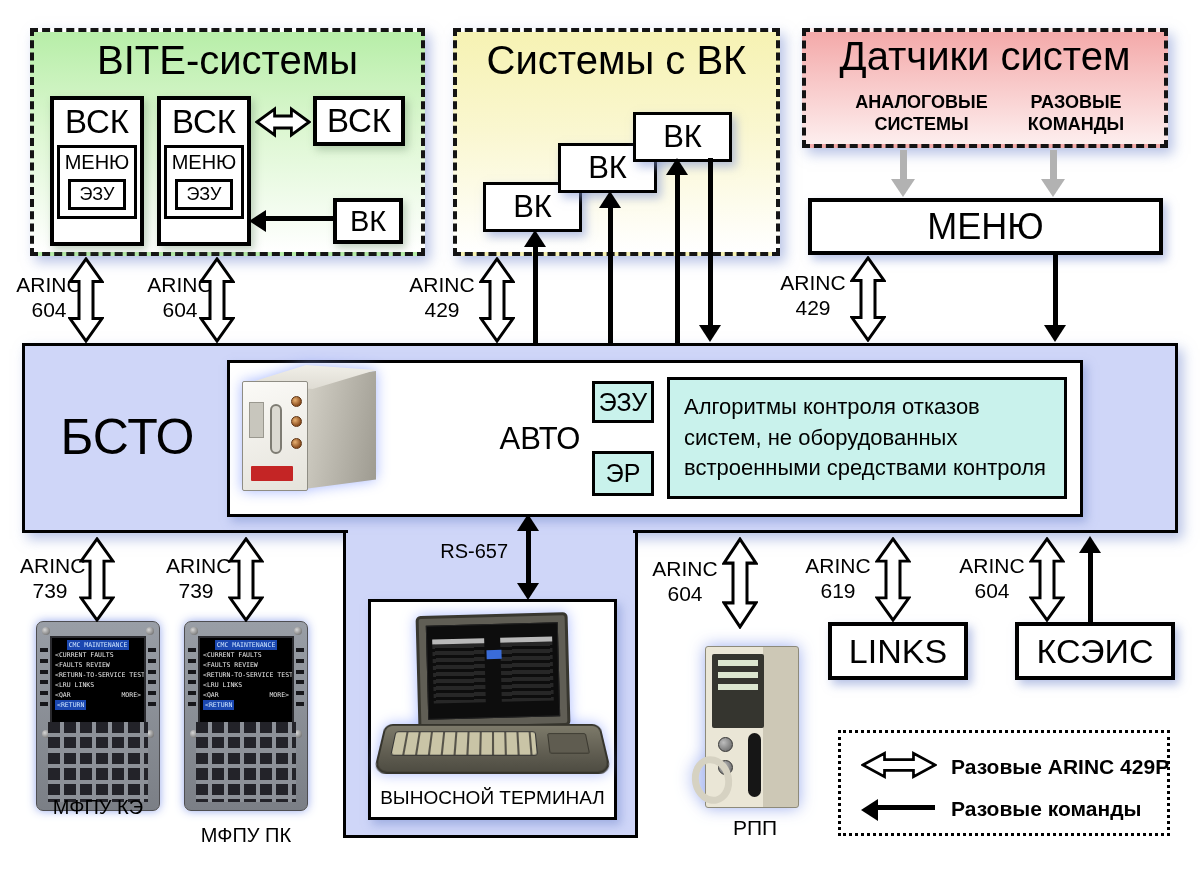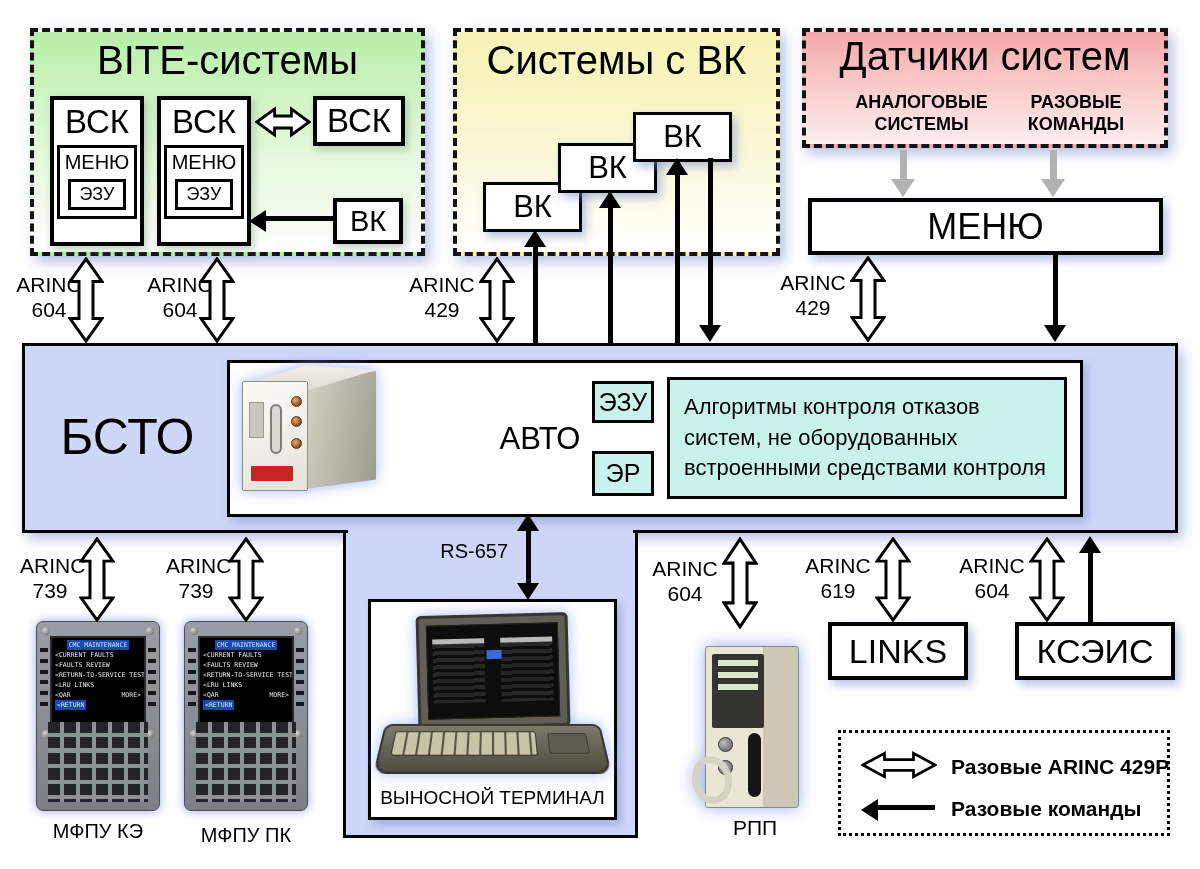--- a/index.html
+++ b/index.html
@@ -283,21 +283,21 @@
       <div class="scr-row">
         <span>&lt;QAR</span>
         <span>MORE&gt;</span>
       </div>
       <div class="scr-return">&lt;RETURN</div>
     </div>
     <div class="mcdu-lsk lskl"></div>
     <div class="mcdu-lsk lskr"></div>
     <div class="mcdu-keys"></div>
   </div>
-  <div class="devlabel" style="left:36px; top:820px; width:124px;">МФПУ КЭ</div>
+  <div class="devlabel" style="left:36px; top:796px; width:124px;">МФПУ КЭ</div>
 
   <div class="mcdu" style="left:184px; top:621px;">
     <div class="mcdu-screw sc1"></div>
     <div class="mcdu-screw sc2"></div>
     <div class="mcdu-screw sc3"></div>
     <div class="mcdu-screw sc4"></div>
     <div class="mcdu-screen">
       <div class="scr-title">CMC MAINTENANCE</div>
       <div>&lt;CURRENT FAULTS</div>
       <div>&lt;FAULTS REVIEW</div>

